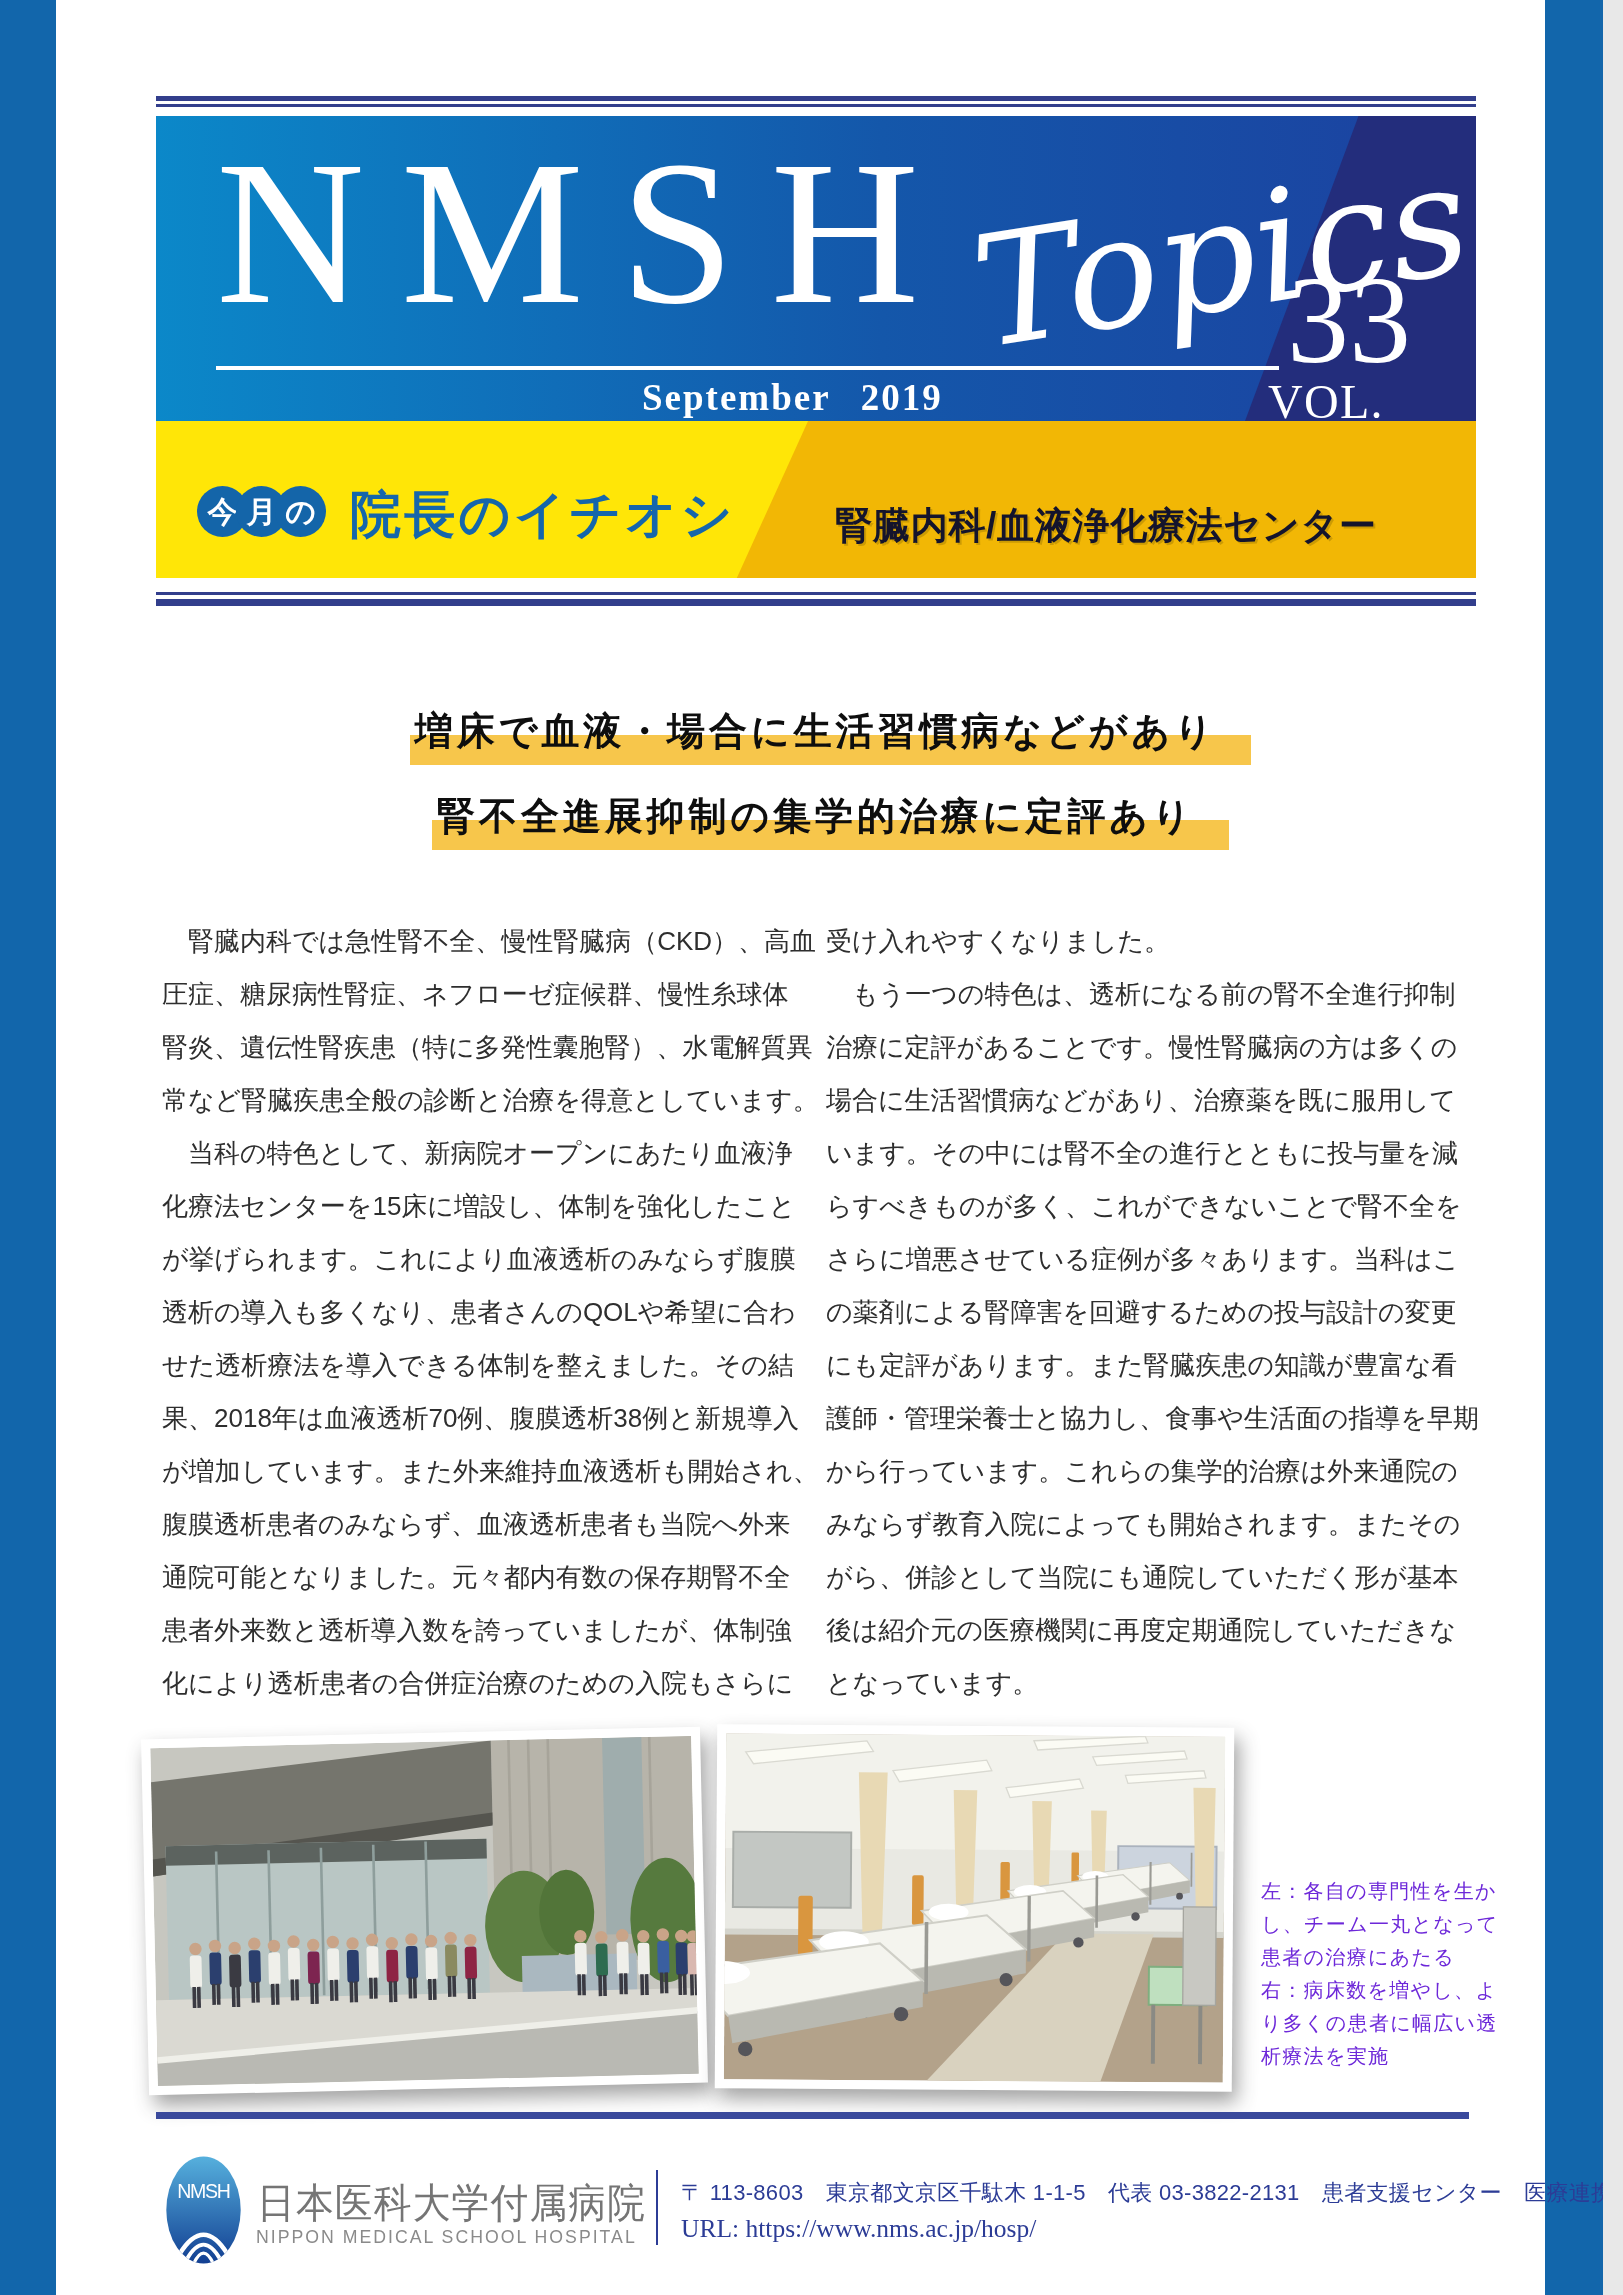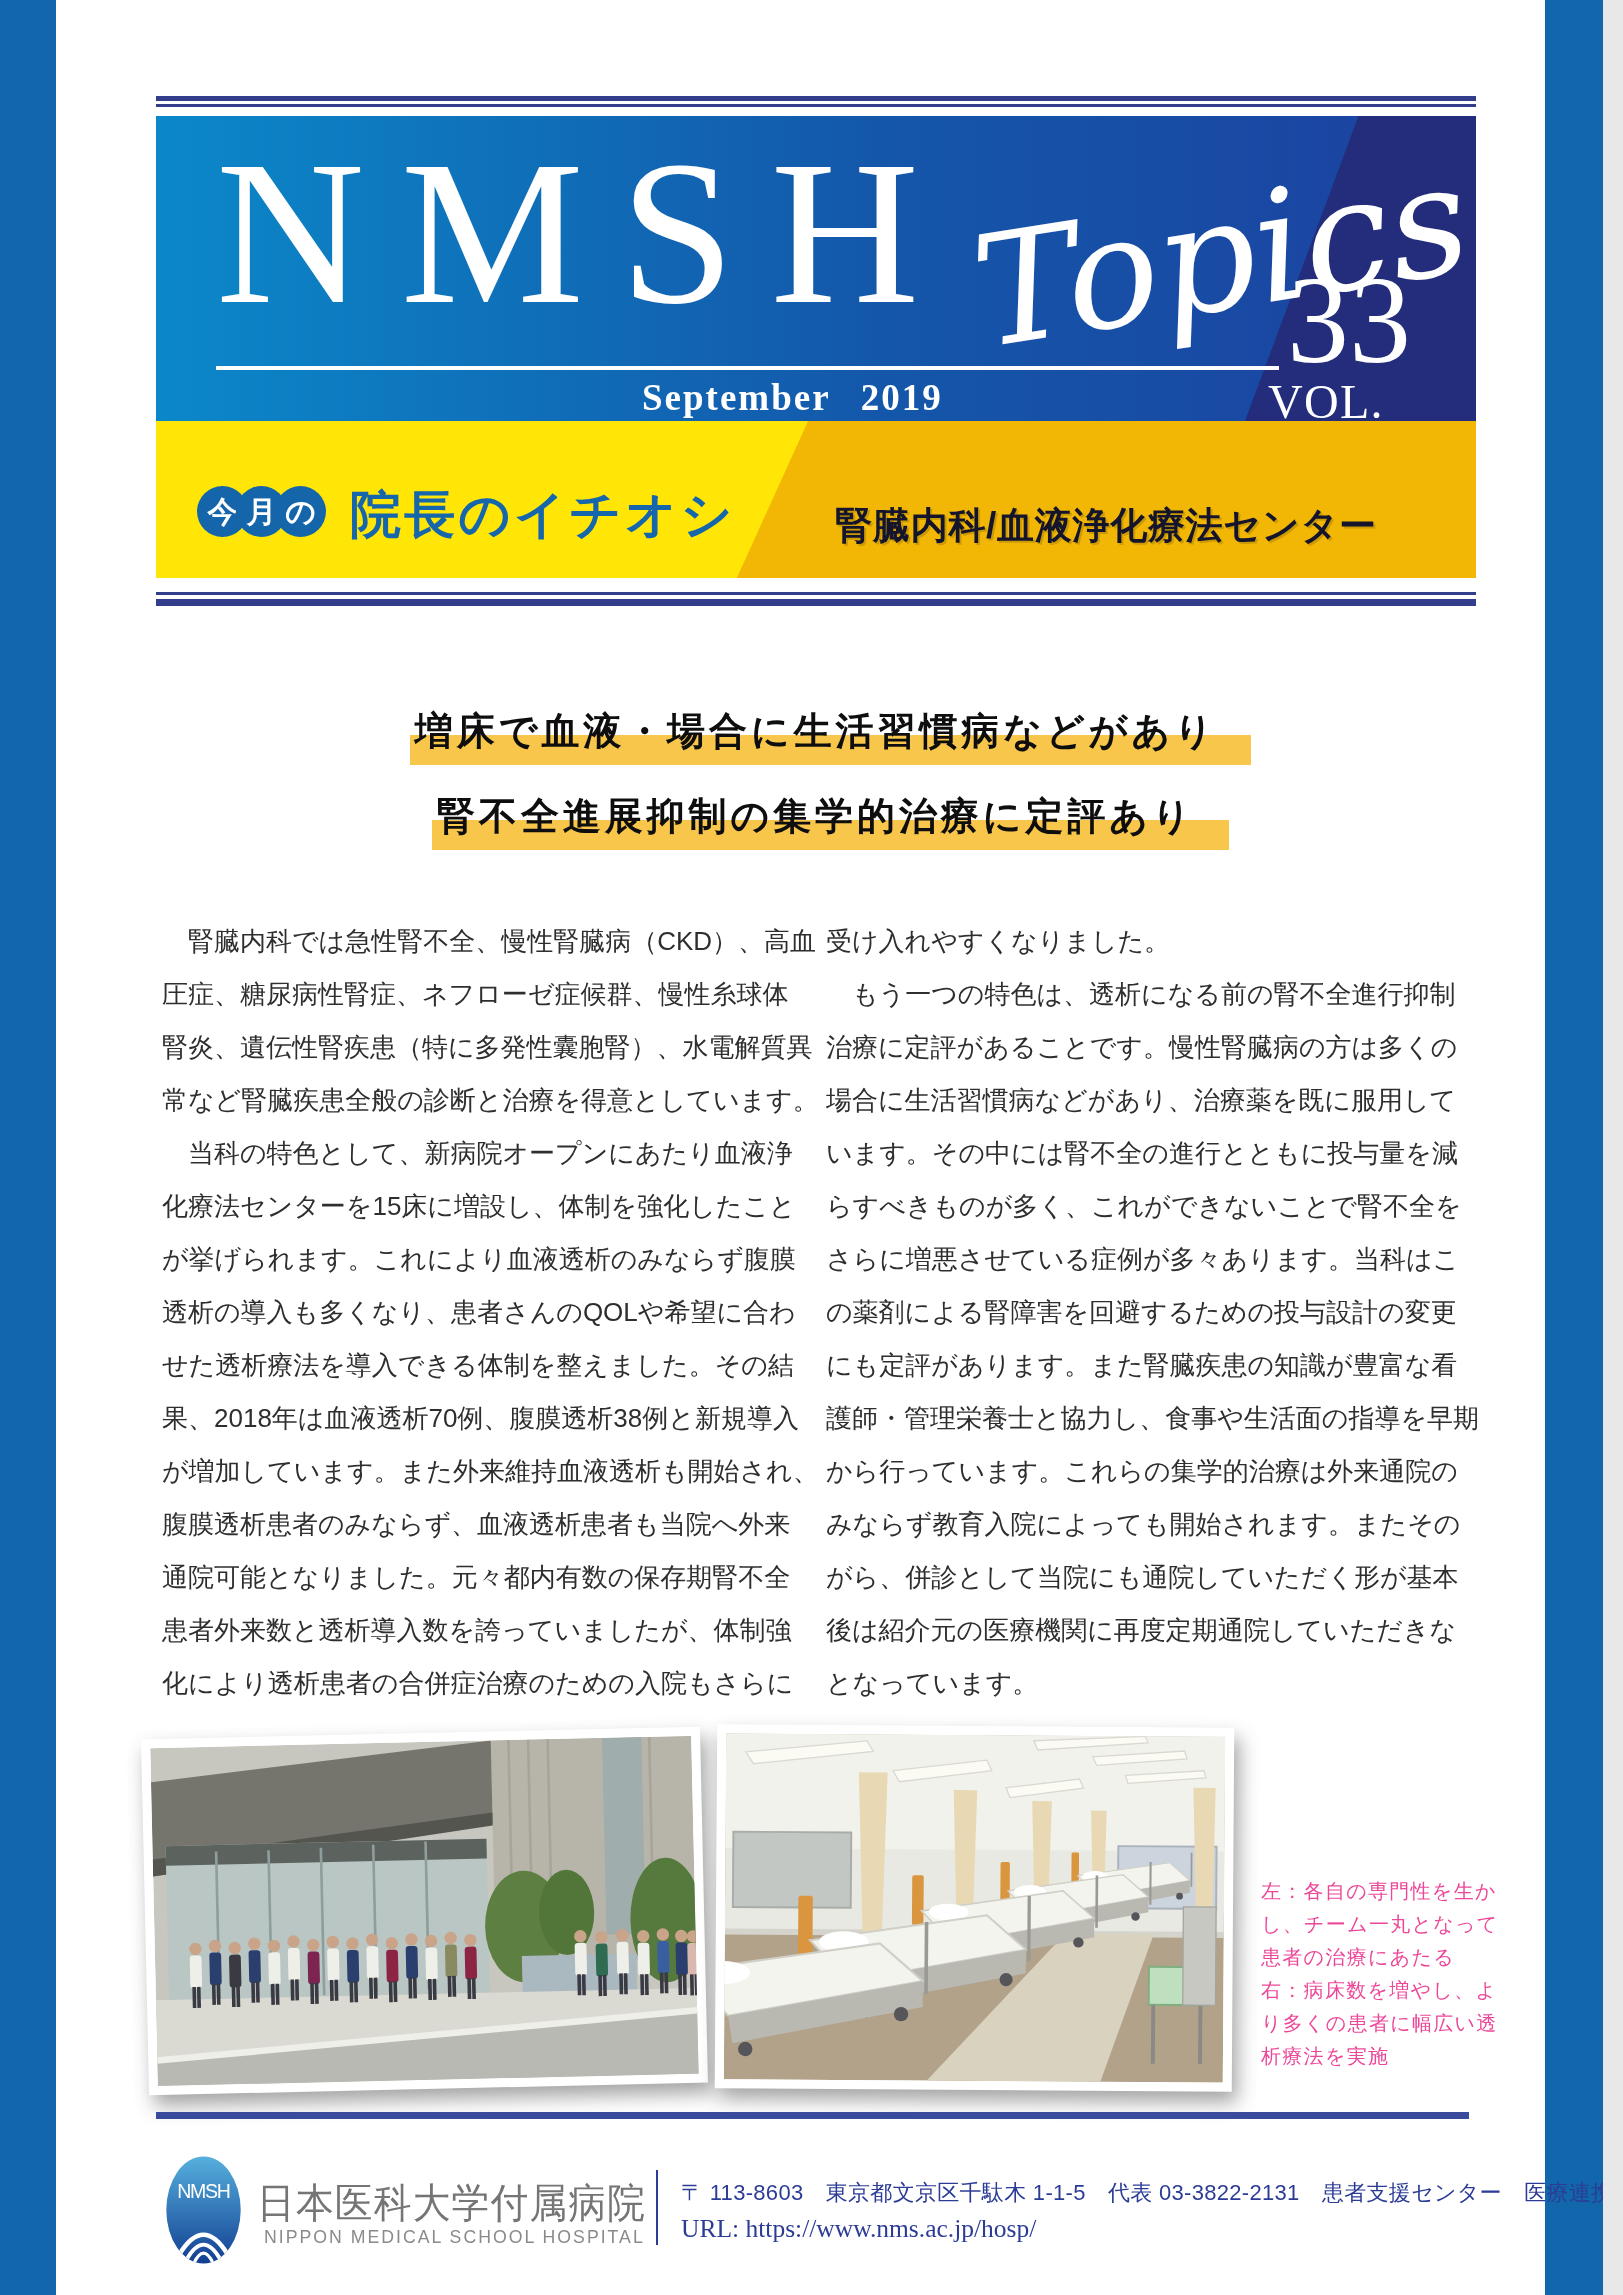--- a/index.html
+++ b/index.html
@@ -59,27 +59,27 @@
   .body-line{height:53px;line-height:53px;font-size:26px;color:#2e2e2e;white-space:nowrap;}
 
   
   .photo{position:absolute;background:#fff;padding:9.2px;
          box-shadow:5.2px 10.5px 19.6px rgba(50,50,50,0.45);}
   .photo.staff{left:145px;top:1733px;transform:rotate(-1.3deg);}
   .photo.dialysis{left:716px;top:1726px;transform:rotate(0.4deg);}
   .photo svg{display:block;}
 
   .caption{position:absolute;left:1261px;top:1875px;width:226px;}
-  .caption-line{font-size:20px;line-height:33px;color:#ec4899;letter-spacing:1.3px;white-space:nowrap;}
+  .caption-line{font-size:20px;line-height:33px;color:#6d28d9;letter-spacing:1.3px;white-space:nowrap;}
 
   
   .footer-rule{position:absolute;left:156px;top:2112px;width:1313px;height:6.5px;background:#3a4a9c;}
   .hospital-ja{position:absolute;left:257px;top:2176px;font-size:41px;color:#757575;
           letter-spacing:1.3px;transform:scaleX(0.92);transform-origin:left;}
-  .hospital-en{position:absolute;left:264px;top:2227px;font-size:17.7px;color:#8a8a8a;letter-spacing:2px;}
+  .hospital-en{position:absolute;left:256px;top:2227px;font-size:17.7px;color:#8a8a8a;letter-spacing:2px;}
   .footer-divider{position:absolute;left:656px;top:2170px;width:2px;height:75px;background:#2c3c96;}
   .footer-address{position:absolute;left:681px;top:2178px;font-size:22px;color:#2c3c96;
           letter-spacing:0.3px;white-space:nowrap;}
   .footer-url{position:absolute;left:681px;top:2214px;font-family:"Liberation Serif",serif;
           font-size:25.5px;color:#2c3c96;white-space:nowrap;}
 </style>
 </head>
 <body>
 
 <div class="page">

